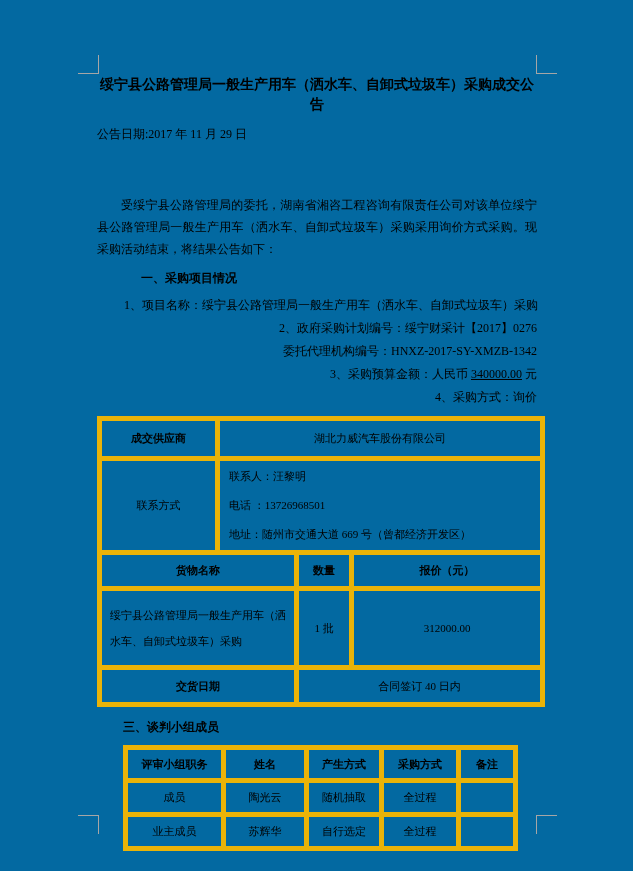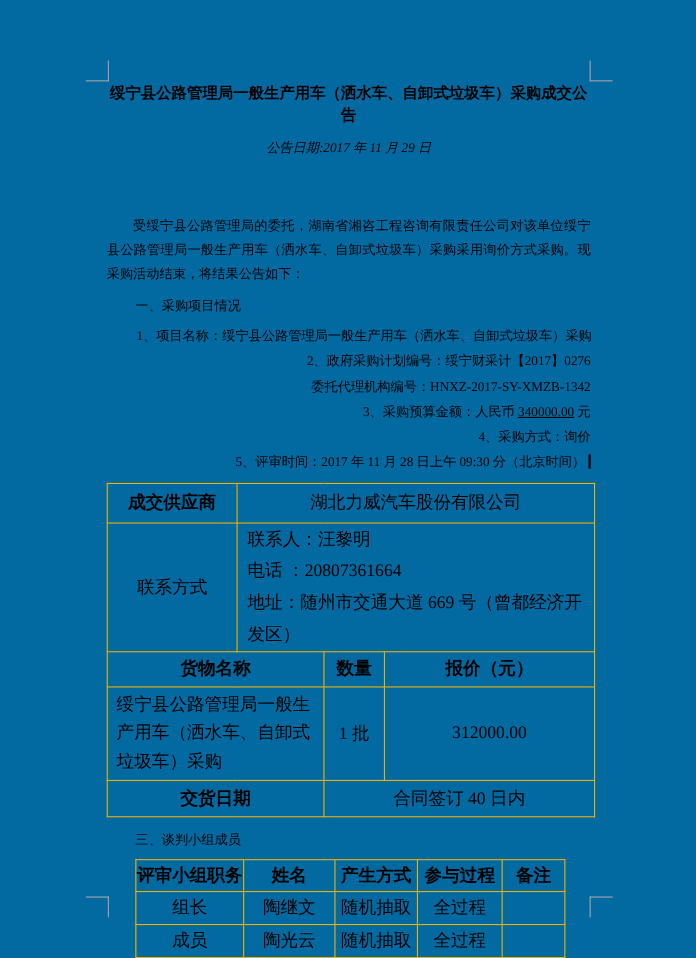--- a/index.html
+++ b/index.html
@@ -23,42 +23,42 @@
   .content { position: absolute; left: 97px; top: 70px; width: 440px; }
 
   .doc-title {
     margin: 4px 0 0 0;
     font-family: "Liberation Sans", sans-serif;
     font-size: 14px;
     font-weight: bold;
     text-align: center;
     line-height: 20px;
   }
-  .date-line { margin: 12px 0 5px 0; text-align: center; font-size: 12px; line-height: 16px; font-style: italic; }
+  .date-line { margin: 12px 0 5px 0; text-align: left; font-size: 12px; line-height: 16px; }
 
   .intro {
     margin: 52px 0 0 0;
     text-indent: 2em;
     text-align: justify;
     line-height: 22px;
   }
 
-  .h2 { margin: 9px 0 0 26px; font-weight: normal; line-height: 18px; }
+  .h2 { margin: 9px 0 0 44px; font-weight: bold; line-height: 18px; }
   .item { margin: 0 0 0 21px; line-height: 23px; white-space: nowrap; }
   .item.first { margin-left: 27px; }
   .item.sub { margin-left: 33px; }
   .items { margin-top: 7px; text-align: right; }
   .u { text-decoration: underline; }
   .cursor {
     display: inline-block; width: 2px; height: 13px;
     background: #000; vertical-align: -2px; margin-left: 3px;
   }
 
   table { border-collapse: collapse; table-layout: fixed; }
-  td { border: 1px solid #eab308; padding: 0; font-size: 16px; vertical-align: middle; }
+  td { border: 5px solid #eab308; padding: 0; font-size: 11px; vertical-align: middle; }
   .c { text-align: center; }
   .b { font-weight: bold; }
 
   .t1 { width: 443px; margin-top: 7px; }
   .t1 .r1 td { height: 35px; }
   .t1 .r2 td { height: 89px; }
   .t1 .r3 td { height: 31px; }
   .t1 .r4 td { height: 68px; }
   .t1 .r5 td { height: 32px; }
   .contact-cell { padding-left: 9px; }
@@ -86,41 +86,40 @@
 
     <p class="intro">受绥宁县公路管理局的委托，湖南省湘咨工程咨询有限责任公司对该单位绥宁县公路管理局一般生产用车（洒水车、自卸式垃圾车）采购采用询价方式采购。现采购活动结束，将结果公告如下：</p>
 
     <p class="h2">一、采购项目情况</p>
     <div class="items">
       <p class="item first">1、项目名称：绥宁县公路管理局一般生产用车（洒水车、自卸式垃圾车）采购</p>
       <p class="item">2、政府采购计划编号：绥宁财采计【2017】0276</p>
       <p class="item sub">委托代理机构编号：HNXZ-2017-SY-XMZB-1342</p>
       <p class="item"><span>3、采购预算金额：人民币 </span><span class="u">340000.00</span><span> 元</span></p>
       <p class="item">4、采购方式：询价</p>
-      <p class="item"><span>5、评审时间：2017 年 11 月 28 日上午 09:30 分（北京时间）</span><span class="cursor"></span></p>
     </div>
 
 
     <table class="t1">
       <colgroup>
           <col style="width:118px">
           <col style="width:79px">
           <col style="width:55px">
           <col style="width:191px">
         </colgroup>
       <tbody>
           <tr class="r1">
         <td class="c b">成交供应商</td>
         <td class="c" colspan="3">湖北力威汽车股份有限公司</td>
       </tr>
       <tr class="r2">
         <td class="c">联系方式</td>
         <td colspan="3" class="contact-cell">
           <div>联系人：汪黎明</div>
-          <div>电话 ：20807361664</div>
+          <div>电话 ：13726968501</div>
           <div>地址：随州市交通大道 669 号（曾都经济开发区）</div>
         </td>
       </tr>
       <tr class="r3">
         <td class="c b" colspan="2">货物名称</td>
         <td class="c b">数量</td>
         <td class="c b">报价（元）</td>
       </tr>
       <tr class="r4">
         <td class="goods-cell" colspan="2">绥宁县公路管理局一般生产用车（洒水车、自卸式垃圾车）采购</td>
@@ -142,29 +141,22 @@
           <col style="width:83px">
           <col style="width:75px">
           <col style="width:77px">
           <col style="width:57px">
         </colgroup>
       <tbody>
           <tr class="hr">
         <td class="c b">评审小组职务</td>
         <td class="c b">姓名</td>
         <td class="c b">产生方式</td>
-        <td class="c b">参与过程</td>
+        <td class="c b">采购方式</td>
         <td class="c b">备注</td>
-      </tr>
-      <tr class="dr">
-        <td class="c">组长</td>
-        <td class="c">陶继文</td>
-        <td class="c">随机抽取</td>
-        <td class="c">全过程</td>
-        <td class="c"></td>
       </tr>
       <tr class="dr">
         <td class="c">成员</td>
         <td class="c">陶光云</td>
         <td class="c">随机抽取</td>
         <td class="c">全过程</td>
         <td class="c"></td>
       </tr>
       <tr class="dr">
         <td class="c">业主成员</td>

